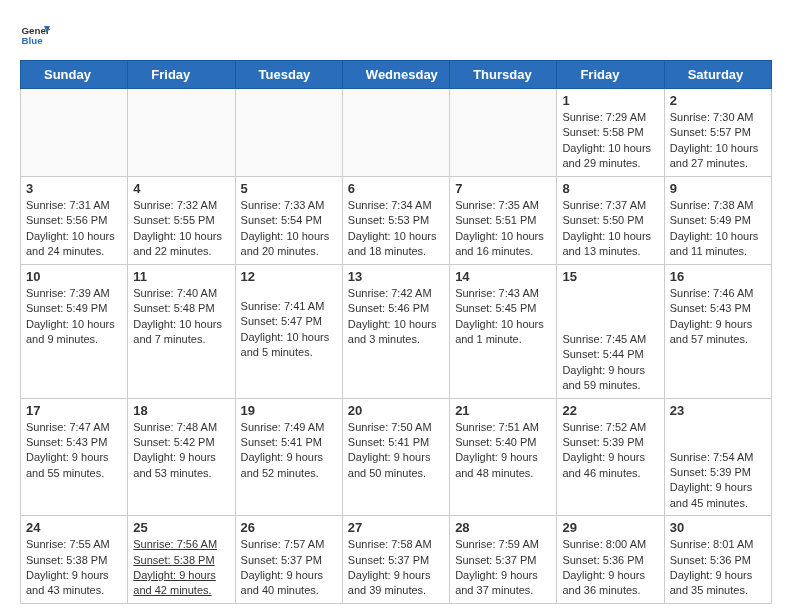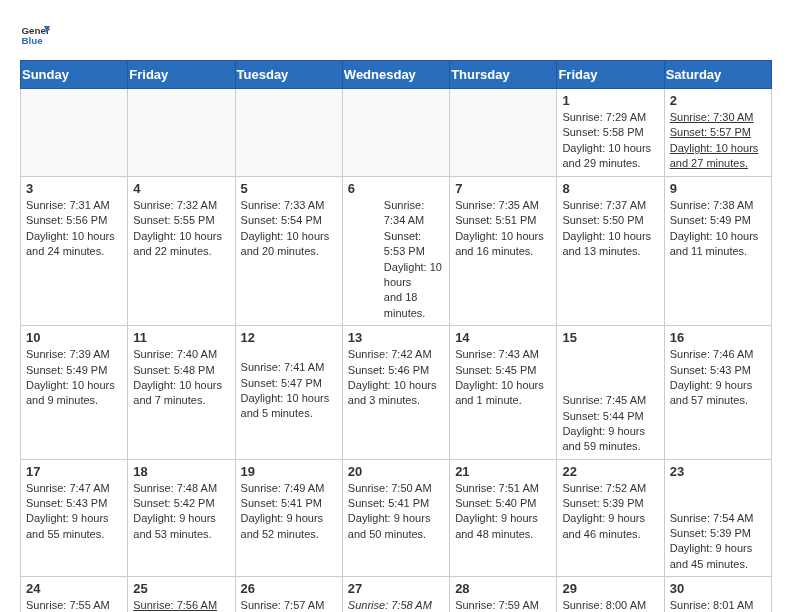--- a/index.html
+++ b/index.html
@@ -39,21 +39,21 @@
     }
     .calendar-table {
       width: 100%;
       border-collapse: collapse;
       table-layout: fixed;
     }
     .calendar-table th {
       background-color: #2a6ebb;
       color: #fff;
       text-align: left;
-      padding: 6px 1px;
+      padding: 6px 23px;
       font-size: 13px;
       border: 1px solid #1a5aa0;
     }
     .calendar-table td {
       border: 1px solid #ccc;
       vertical-align: top;
       padding: 4px 5px;
       height: 88px;
       font-size: 11px;
       color: #333;
@@ -113,21 +113,21 @@
         <td class="empty"></td>
         <td>
           <span class="day-number">1</span>
           <div class="day-info" style="white-space: pre-line;">Sunrise: 7:29 AM
 Sunset: 5:58 PM
 Daylight: 10 hours
 and 29 minutes.</div>
         </td>
         <td>
           <span class="day-number">2</span>
-          <div class="day-info" style="white-space: pre-line; text-decoration: underline;">Sunrise: 7:30 AM
+          <div class="day-info" style="white-space: pre-line;">Sunrise: 7:30 AM
 Sunset: 5:57 PM
 Daylight: 10 hours
 and 27 minutes.</div>
         </td>
       </tr>
       <tr>
         <td>
           <span class="day-number">3</span>
           <div class="day-info" style="white-space: pre-line;">Sunrise: 7:31 AM
 Sunset: 5:56 PM
@@ -143,21 +143,21 @@
         </td>
         <td>
           <span class="day-number">5</span>
           <div class="day-info" style="white-space: pre-line;">Sunrise: 7:33 AM
 Sunset: 5:54 PM
 Daylight: 10 hours
 and 20 minutes.</div>
         </td>
         <td>
           <span class="day-number">6</span>
-          <div class="day-info" style="white-space: pre-line; margin-left: 36px;">Sunrise: 7:34 AM
+          <div class="day-info" style="white-space: pre-line;">Sunrise: 7:34 AM
 Sunset: 5:53 PM
 Daylight: 10 hours
 and 18 minutes.</div>
         </td>
         <td>
           <span class="day-number">7</span>
           <div class="day-info" style="white-space: pre-line;">Sunrise: 7:35 AM
 Sunset: 5:51 PM
 Daylight: 10 hours
 and 16 minutes.</div>
@@ -296,21 +296,21 @@
         </td>
         <td>
           <span class="day-number">26</span>
           <div class="day-info" style="white-space: pre-line;">Sunrise: 7:57 AM
 Sunset: 5:37 PM
 Daylight: 9 hours
 and 40 minutes.</div>
         </td>
         <td>
           <span class="day-number">27</span>
-          <div class="day-info" style="white-space: pre-line; font-style: italic;">Sunrise: 7:58 AM
+          <div class="day-info" style="white-space: pre-line;">Sunrise: 7:58 AM
 Sunset: 5:37 PM
 Daylight: 9 hours
 and 39 minutes.</div>
         </td>
         <td>
           <span class="day-number">28</span>
           <div class="day-info" style="white-space: pre-line;">Sunrise: 7:59 AM
 Sunset: 5:37 PM
 Daylight: 9 hours
 and 37 minutes.</div>

